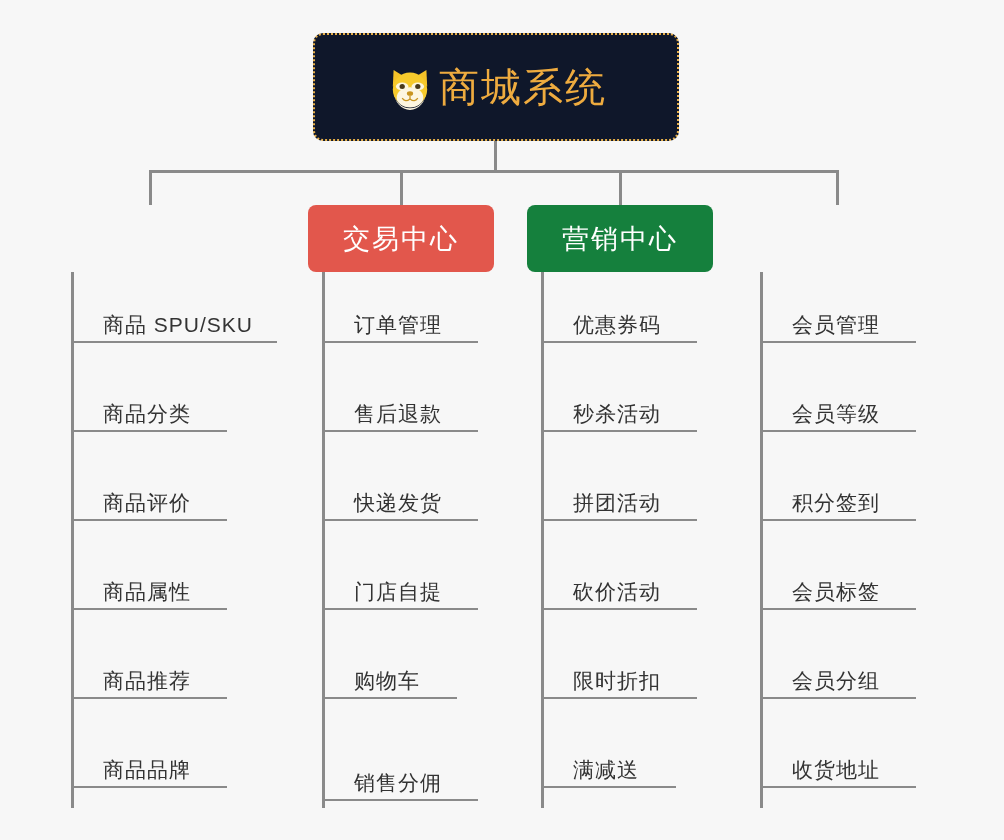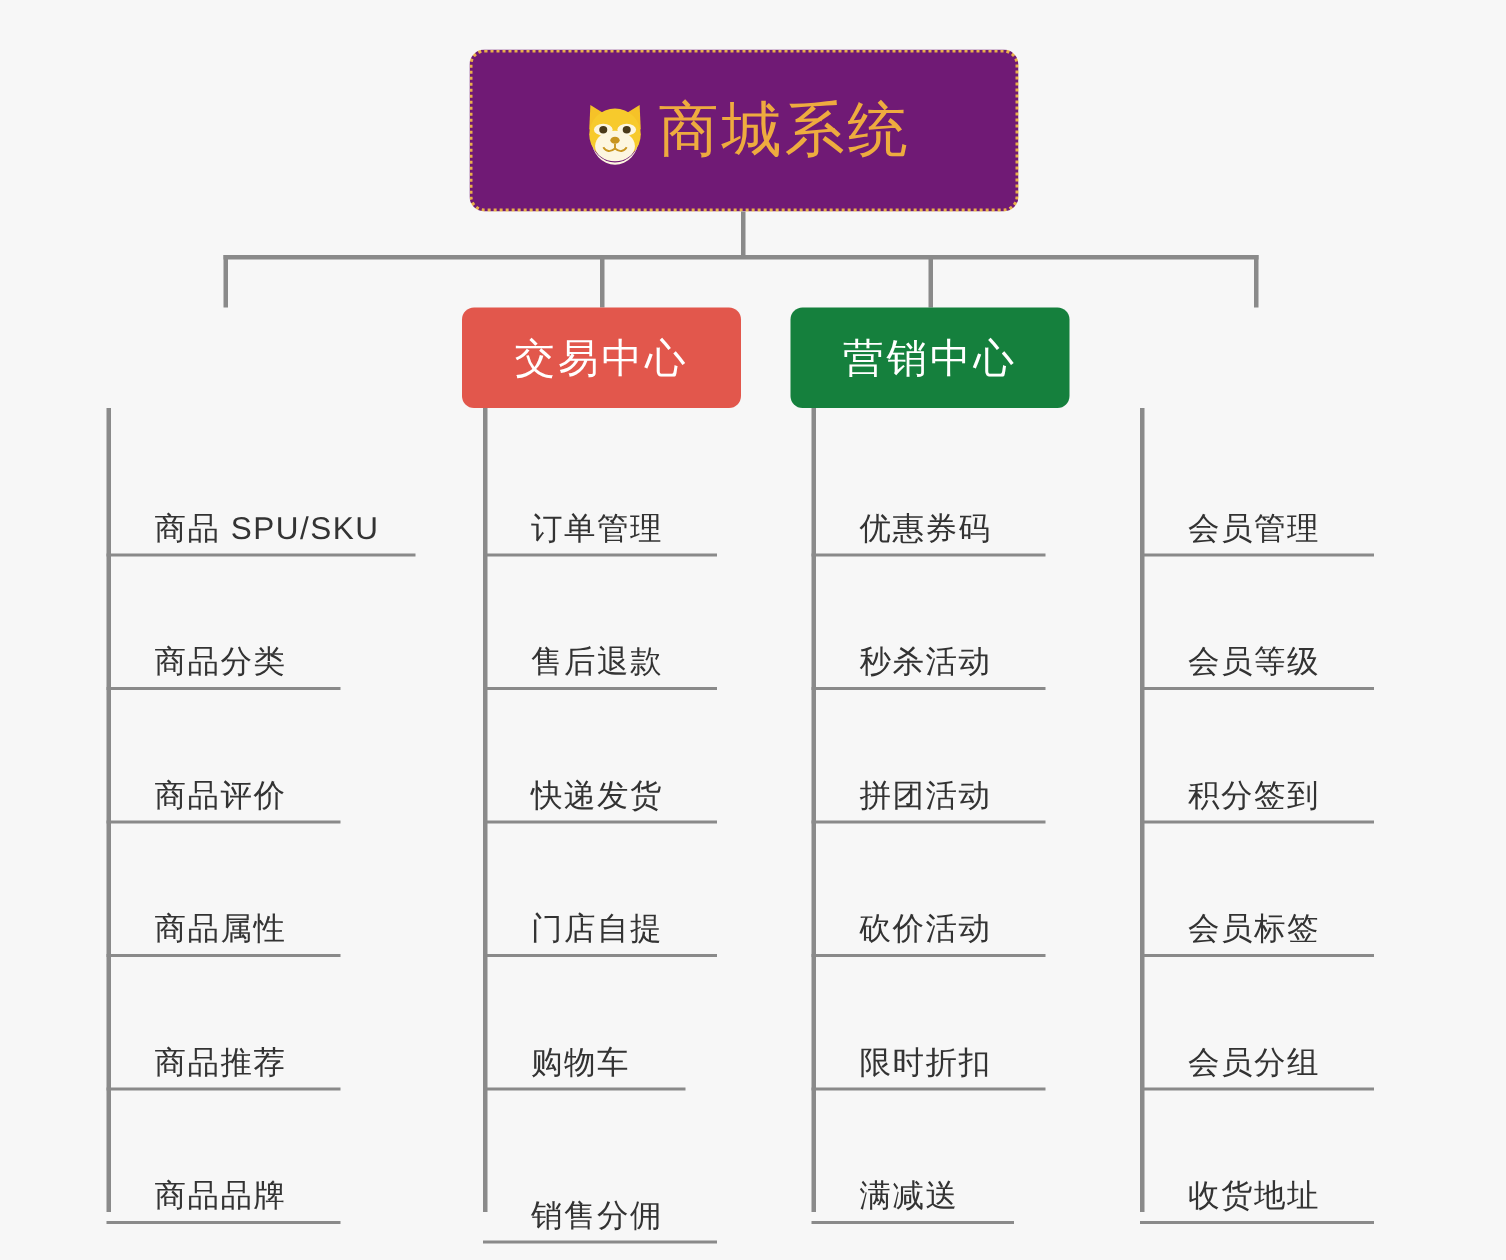--- a/index.html
+++ b/index.html
@@ -9,21 +9,21 @@
     font-family:"Liberation Sans","DejaVu Sans",sans-serif;
     overflow:hidden;
     position:relative;
   }
   #stage{position:relative;width:1004px;height:840px;}
 
   
   .root-node{
     position:absolute;
     left:313px;top:33px;width:366px;height:108px;
-    background:#701a75;
+    background:#0f172a;
     border:2px dotted #e8b04a;
     border-radius:10px;
     box-sizing:border-box;
     display:flex;align-items:center;justify-content:center;
     gap:4px;
   }
   .root-emoji{
     width:50px;height:50px;
     position:relative;flex:0 0 auto;
     margin-top:2px;
@@ -55,21 +55,21 @@
   .leaf-col{position:absolute;top:272px;}
   .leaf-trunk{
     position:absolute;left:0;top:0;width:3px;
     background:#8a8a8a;
   }
   .leaf-item{
     position:absolute;
     box-sizing:border-box;
     border-bottom:2px solid #8a8a8a;
     display:flex;align-items:flex-end;
-    padding-left:32px;padding-bottom:4px;margin-top:28px;
+    padding-left:32px;padding-bottom:4px;
   }
   .leaf-label{
     font-size:21px;color:#333333;
     line-height:1.15;white-space:nowrap;
     letter-spacing:1px;
   }
 </style>
 </head>
 <body>
 

